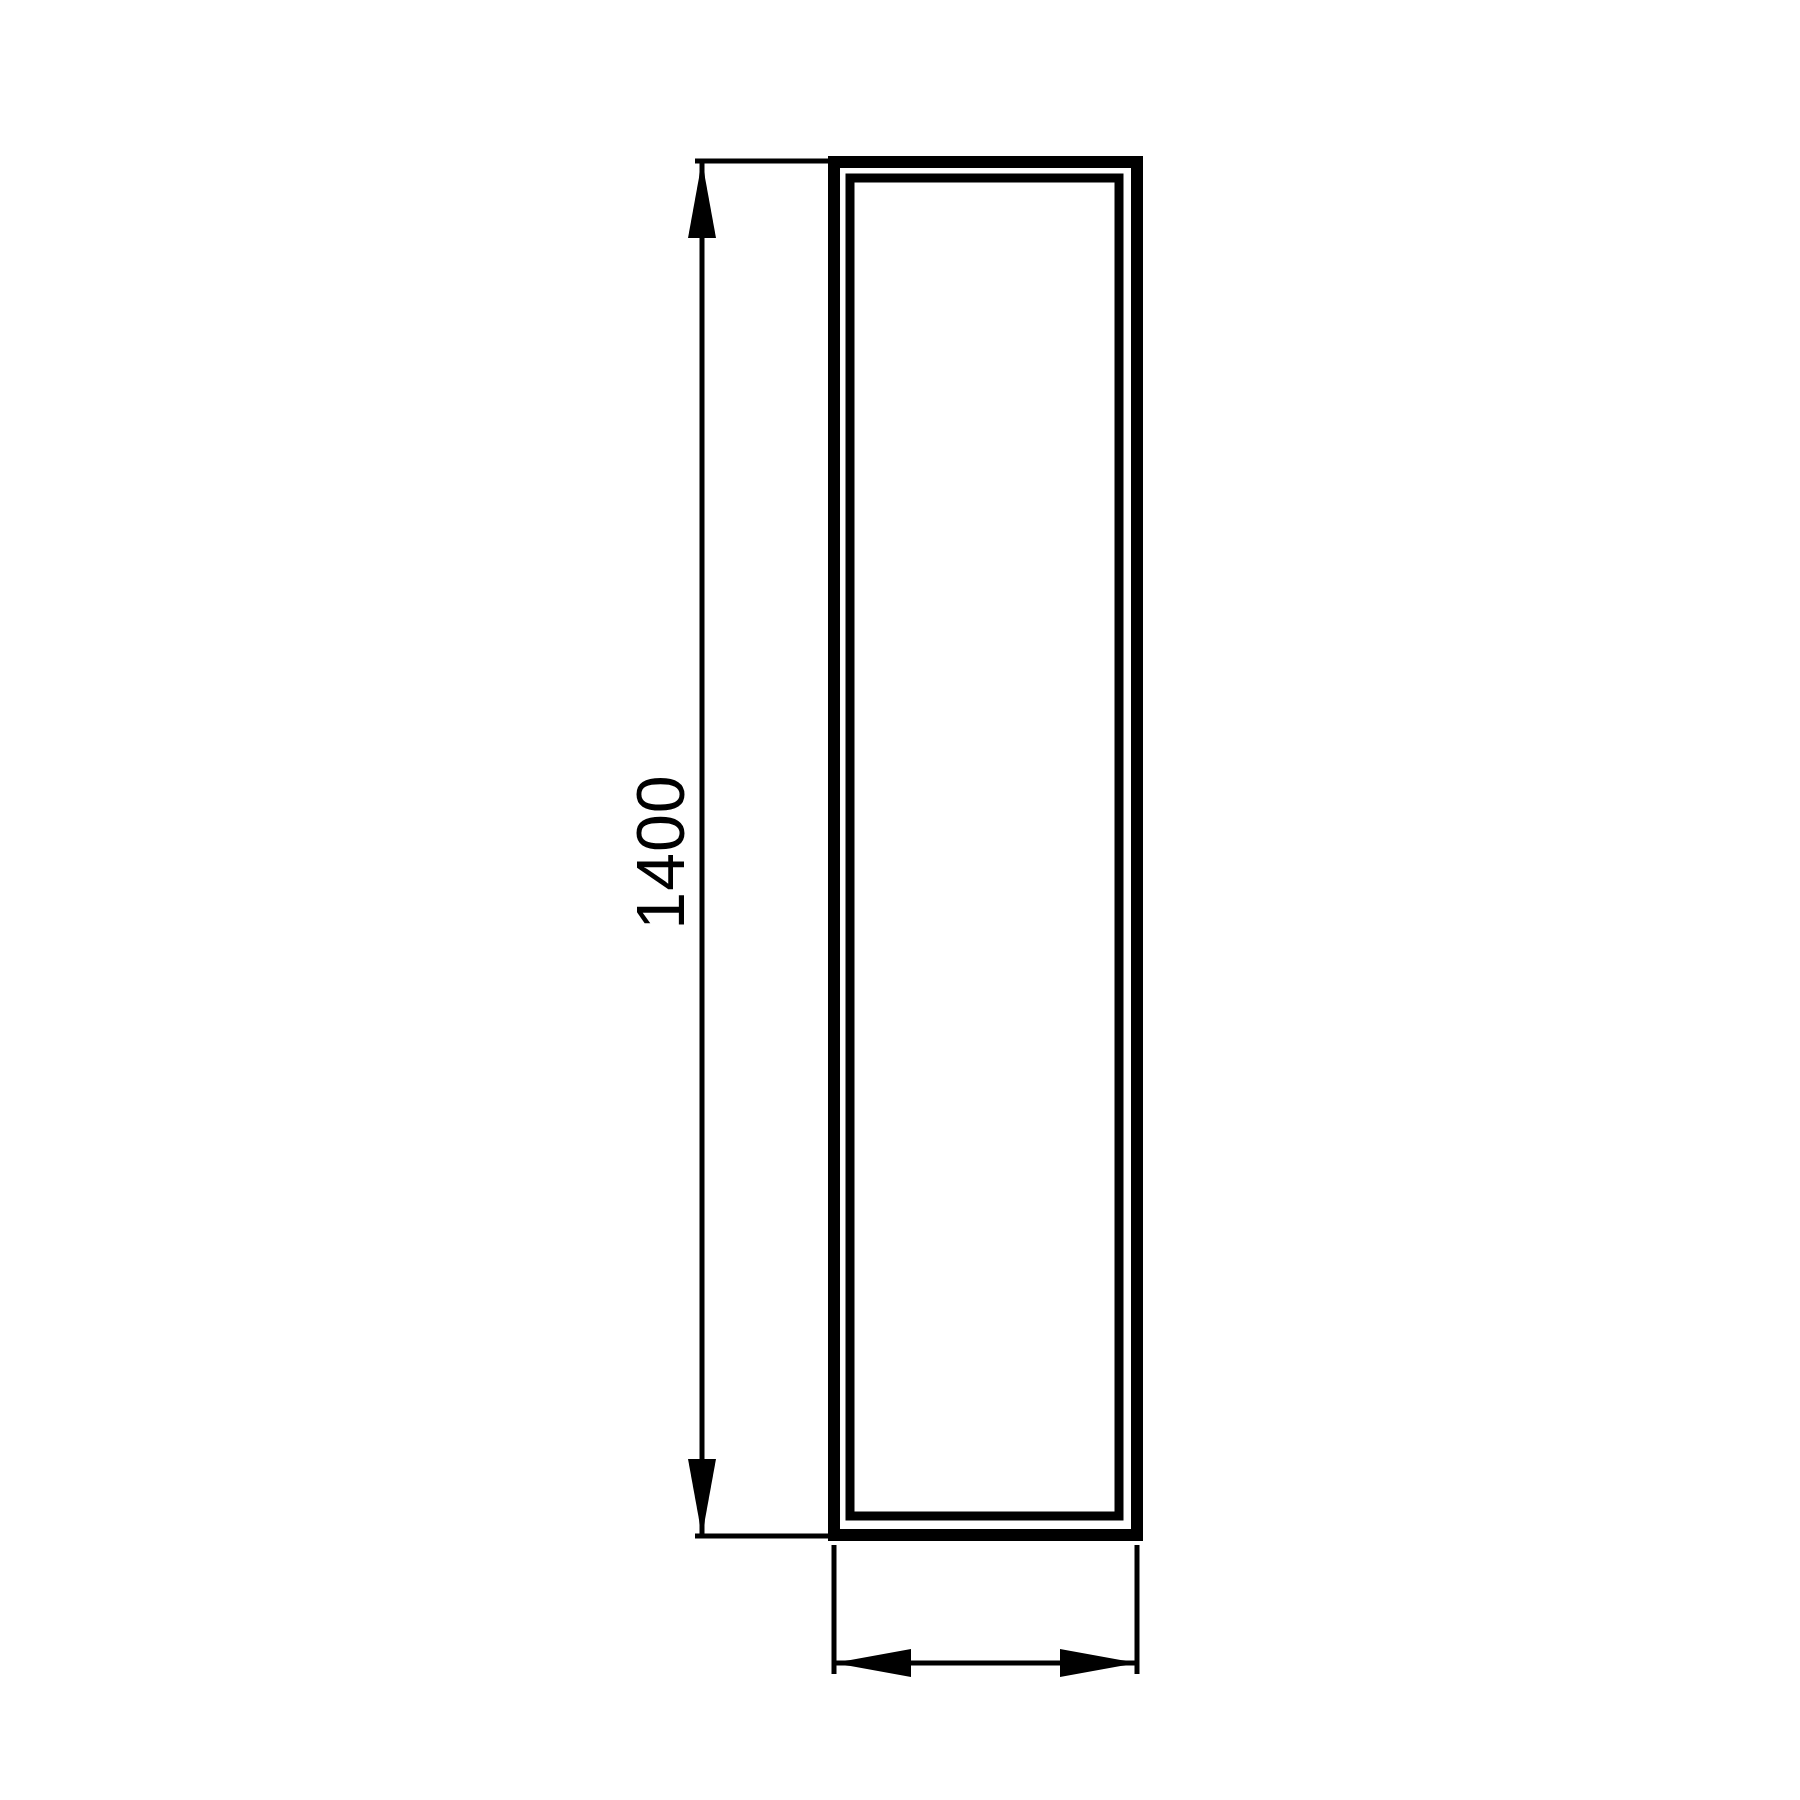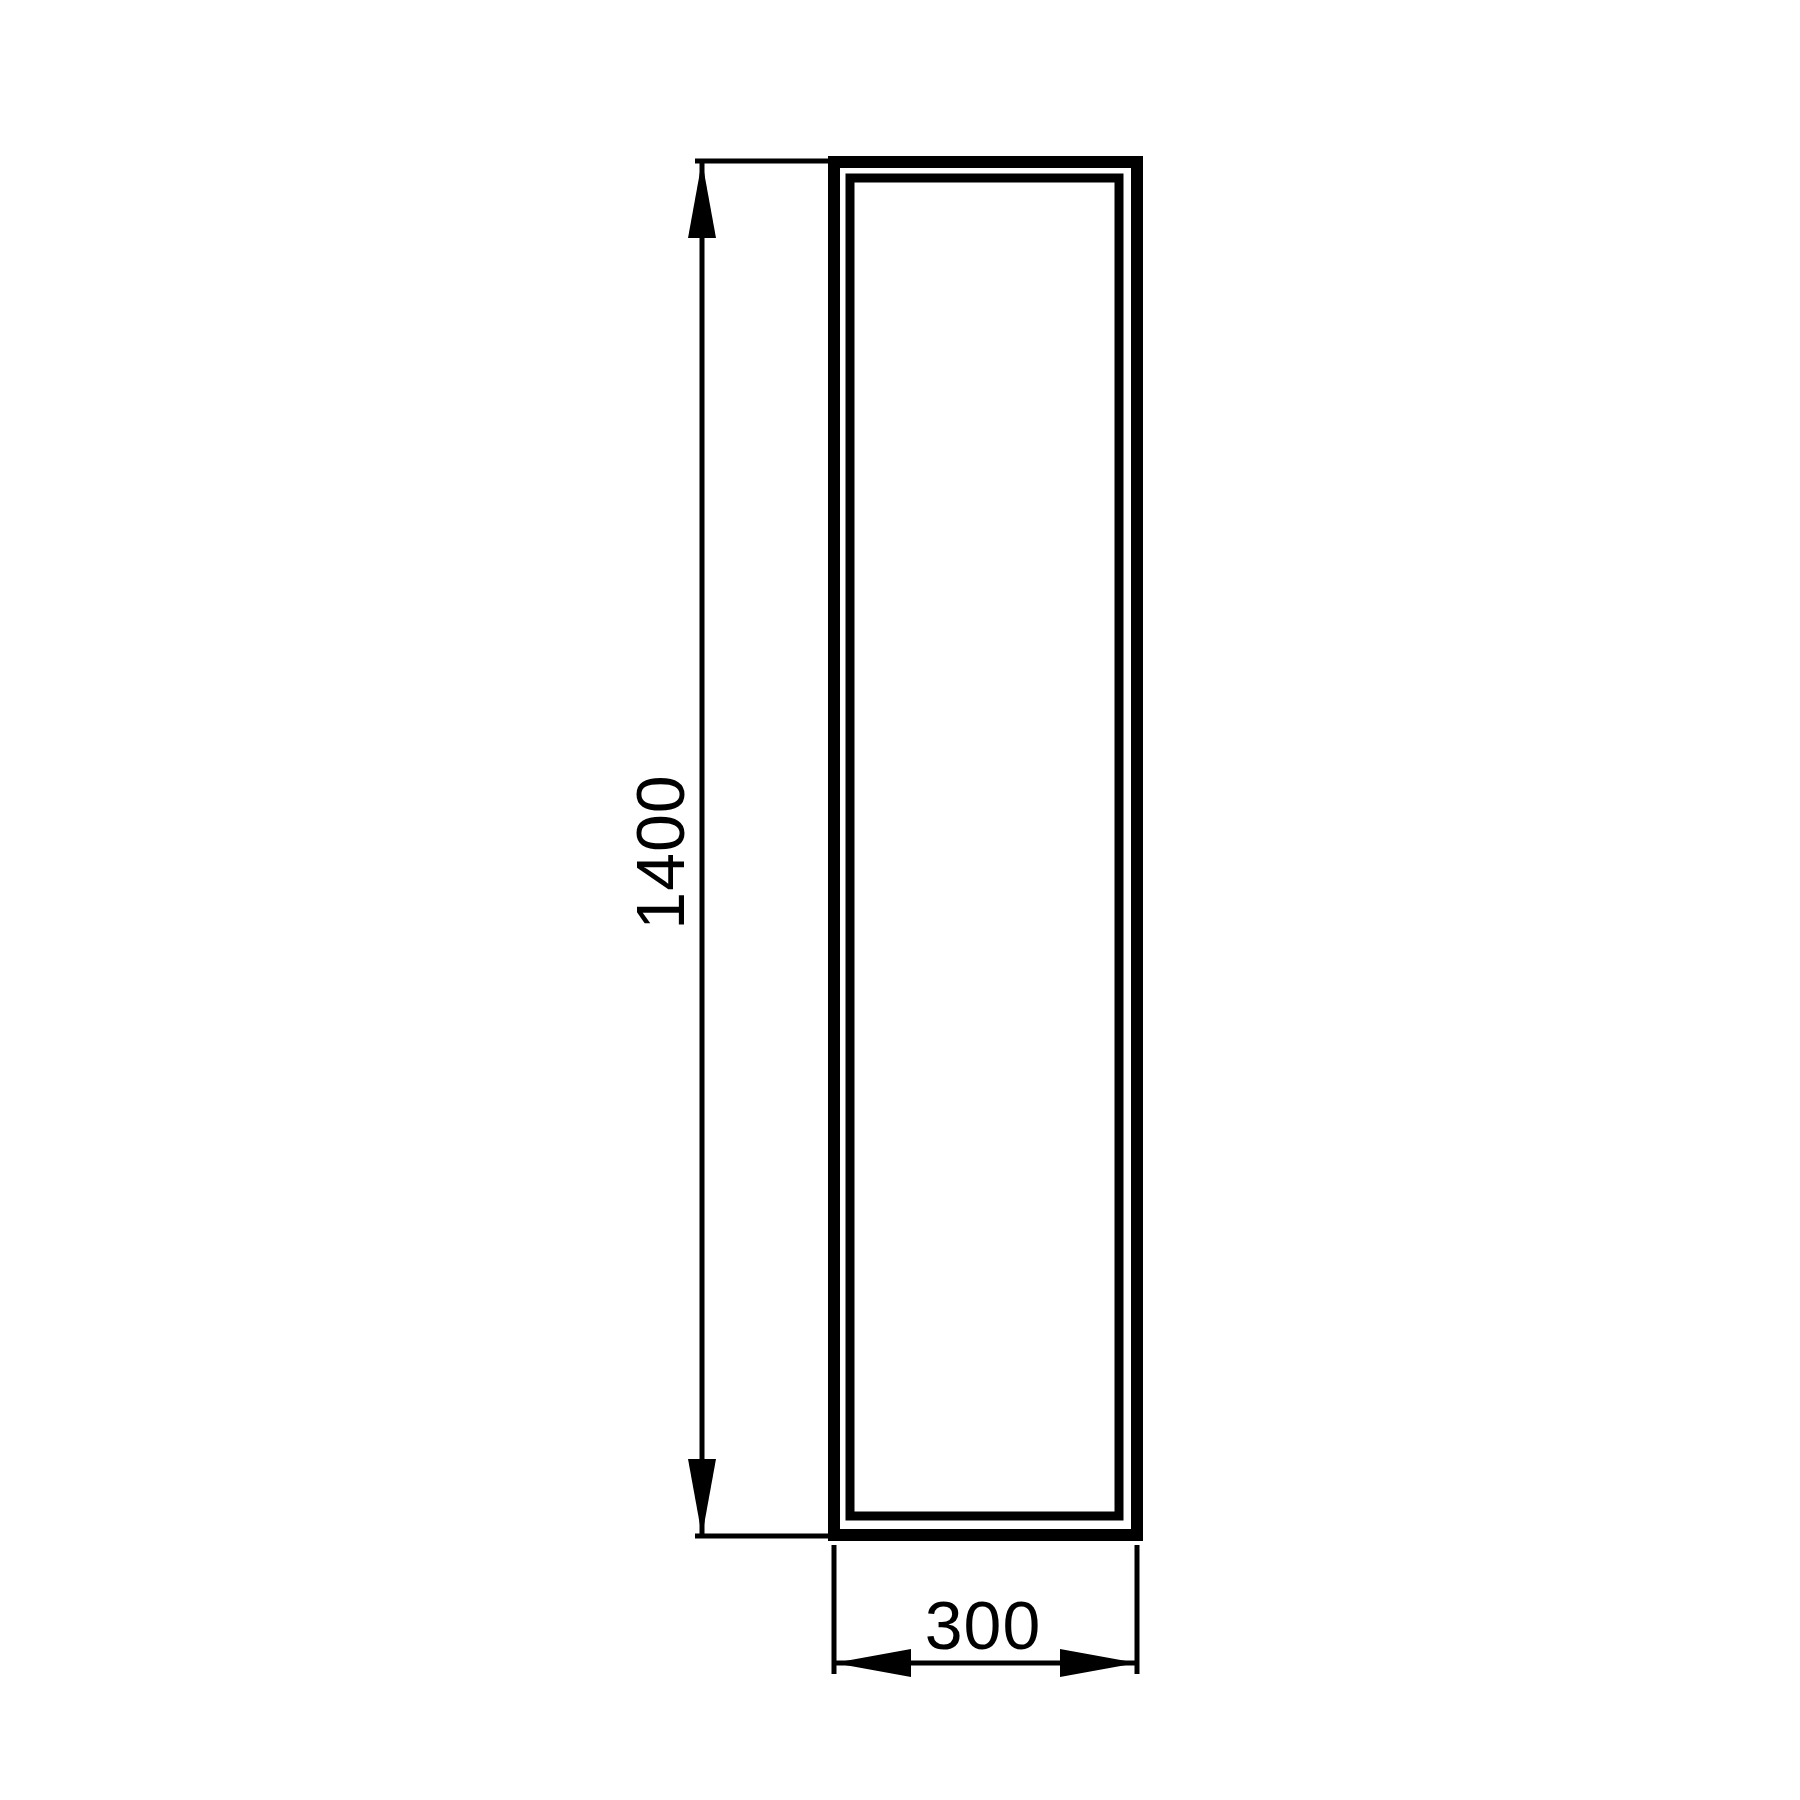--- a/index.html
+++ b/index.html
@@ -66,15 +66,14 @@
 
     <line x1="834" y1="1545" x2="834" y2="1674" stroke="currentColor" stroke-width="5"></line>
     <line x1="1137" y1="1545" x2="1137" y2="1674" stroke="currentColor" stroke-width="5"></line>
     <line x1="834" y1="1663" x2="1137" y2="1663" stroke="currentColor" stroke-width="5"></line>
     <polygon points="834,1663 911,1649 911,1677" fill="currentColor"></polygon>
     <polygon points="1137,1663 1060,1649 1060,1677" fill="currentColor"></polygon>
   </svg>
 
   <div class="dim-label vertical">1400</div>
 
-  <div class="dim-label horizontal">300</div>
 
 </div>
 
 </body></html>

